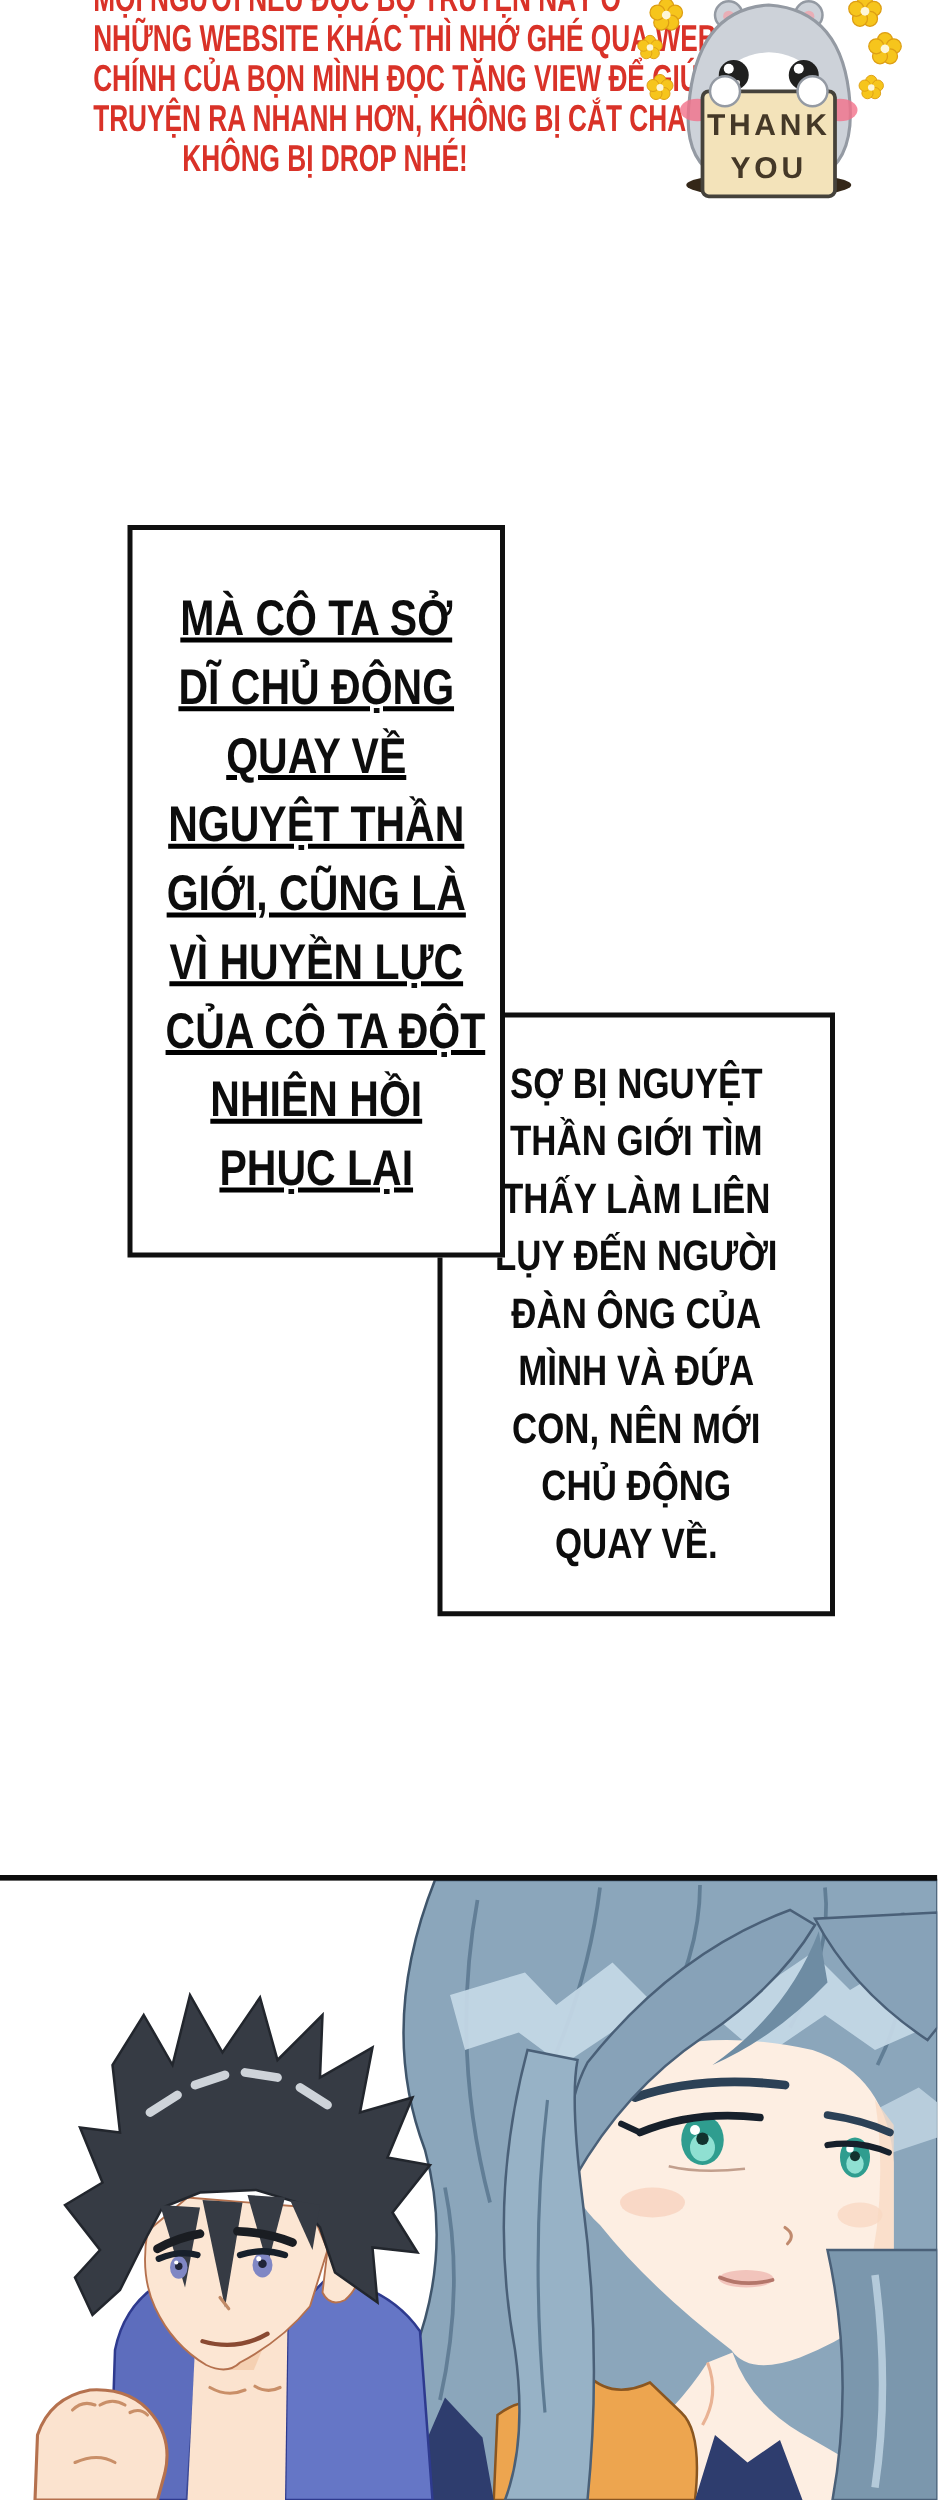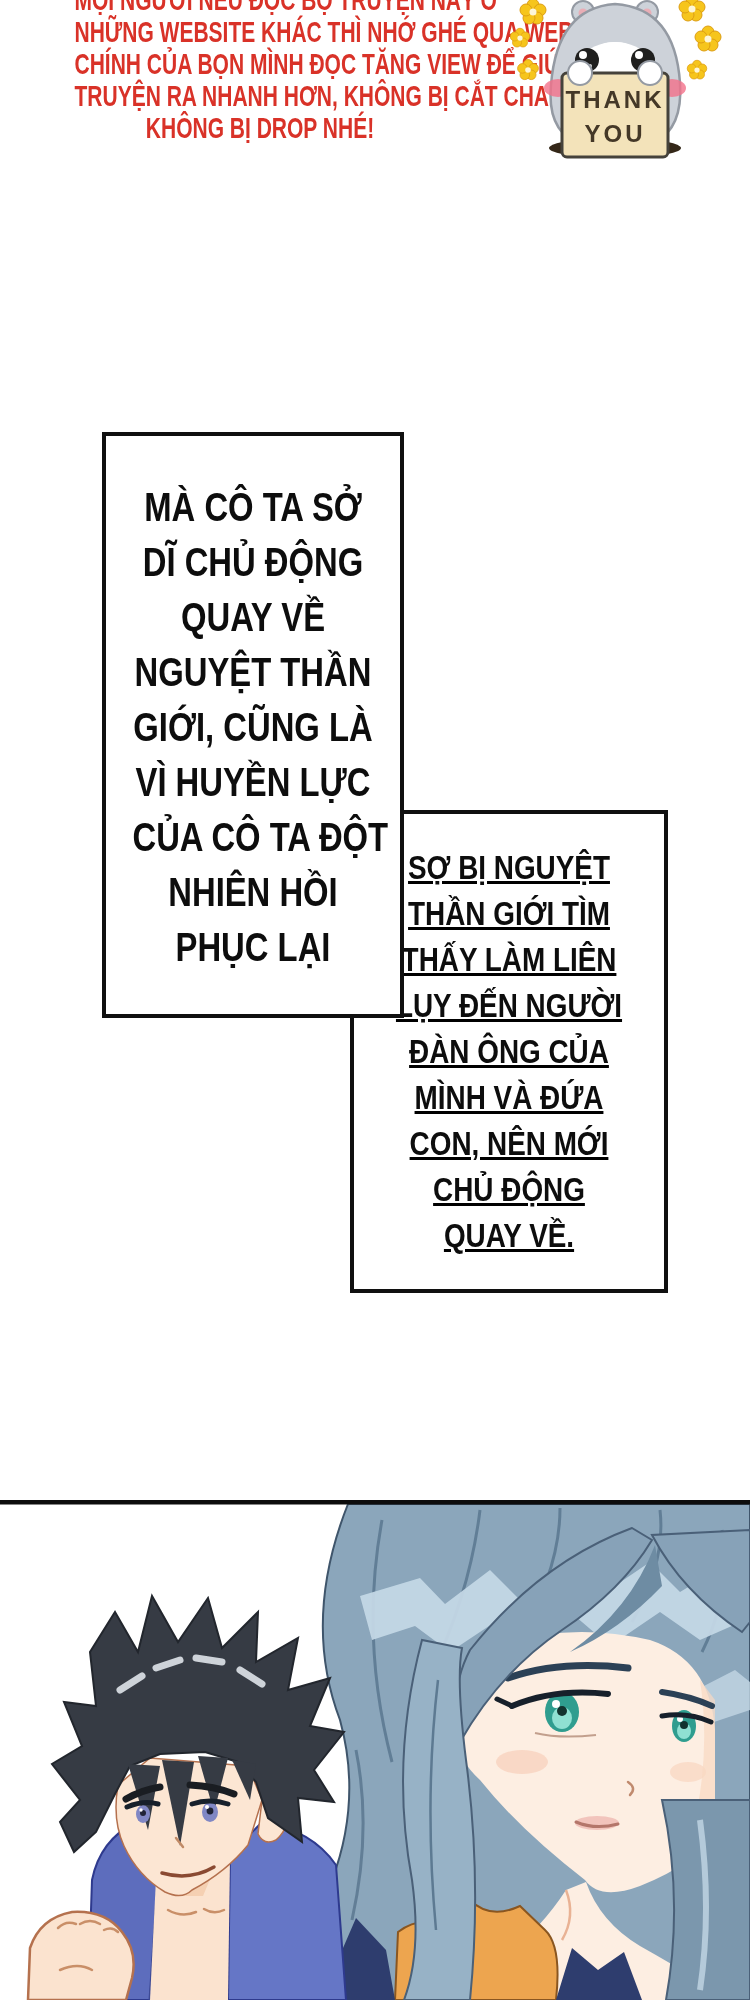--- a/index.html
+++ b/index.html
@@ -6,22 +6,22 @@
   body{width:750px;height:2000px;position:relative;overflow:hidden;
        font-family:"Liberation Sans","DejaVu Sans",sans-serif;}
   .abs{position:absolute;}
   
   #notice{left:-5px;top:-16px;width:530px;text-align:center;
           font-weight:bold;font-size:30px;line-height:32px;
           letter-spacing:0px;white-space:pre;overflow:visible;
           transform:scaleX(0.70);transform-origin:50% 0;}
   
   .bubble{background:#ffffff;border:4px solid #101010;box-sizing:border-box;}
-  #bubble-right{left:350px;top:810px;width:318px;height:483px;z-index:1;text-decoration:underline;}
-  #bubble-left{left:102px;top:432px;width:302px;height:586px;z-index:2;}
+  #bubble-right{left:350px;top:810px;width:318px;height:483px;z-index:1;}
+  #bubble-left{left:102px;top:420px;width:302px;height:586px;z-index:2;text-decoration:underline;}
   .bubble-text{width:100%;text-align:center;font-weight:bold;color:#0d0d0d;
                white-space:pre;overflow:visible;transform-origin:50% 0;}
   #bubble-left .bubble-text{margin-top:44px;font-size:40px;line-height:55px;transform:scaleX(0.82);}
   #bubble-right .bubble-text{margin-top:30px;font-size:34px;line-height:46px;transform:scaleX(0.82);}
   #mascot{left:495px;top:0px;}
   #panel{left:0px;top:1500px;}
 </style>
 </head>
 <body>
 

